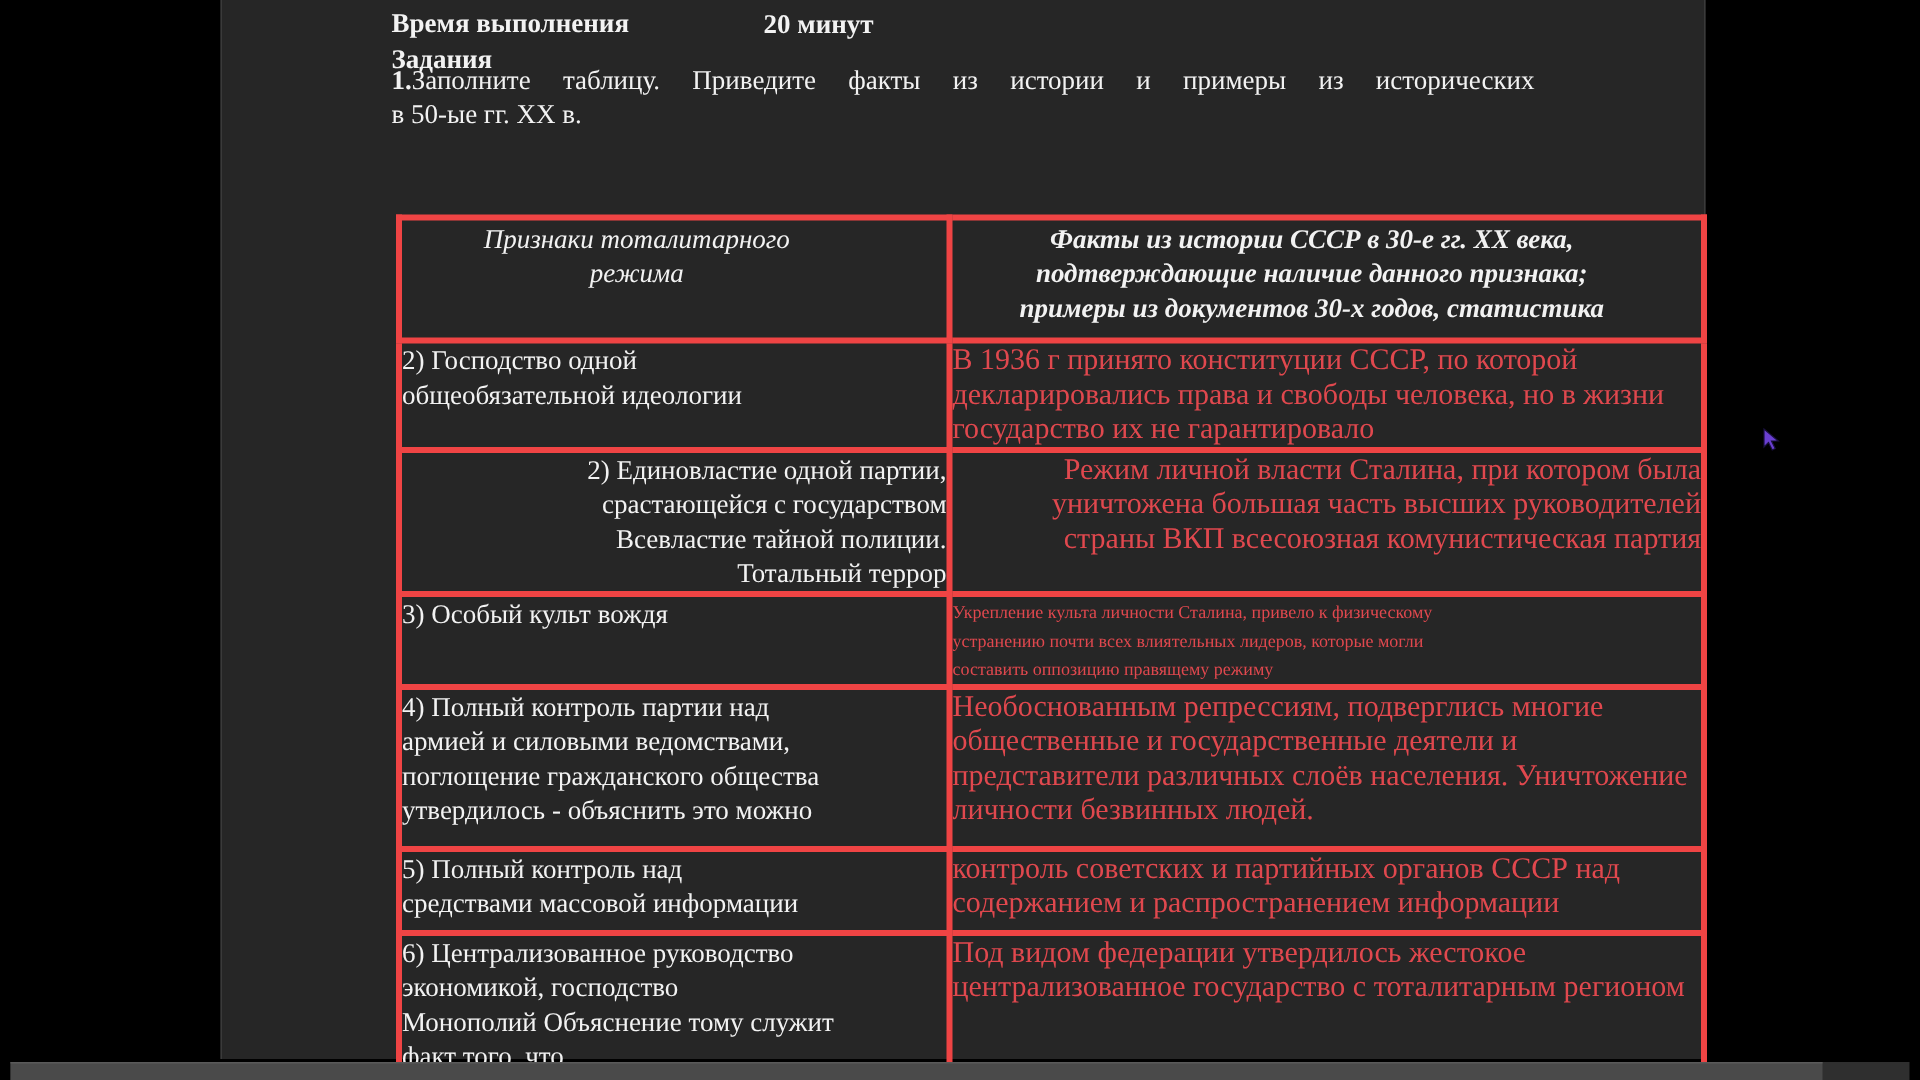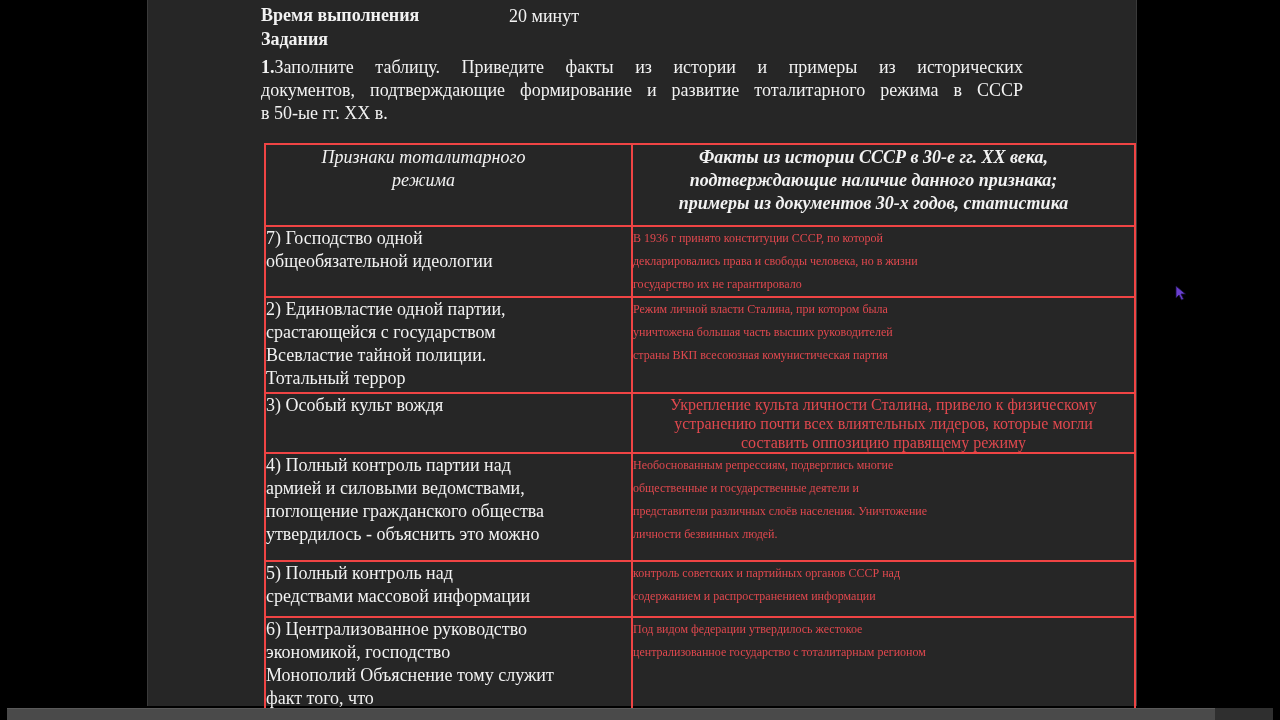--- a/index.html
+++ b/index.html
@@ -28,46 +28,46 @@
     .header-line {
       position: absolute;
       left: 261px;
       color: #f2f2f2;
       font-size: 18px;
       line-height: 23px;
       white-space: nowrap;
     }
     .bold { font-weight: bold; }
     .time-label { top: 4px; }
-    .time-value { position: absolute; left: 509px; top: 5px; color: #f2f2f2; font-size: 18px; line-height: 23px; }
+    .time-value { position: absolute; left: 509px; top: 5px; color: #f2f2f2; font-size: 18px; line-height: 23px; font-weight: bold; }
     .tasks-label { top: 28px; }
     .task-text {
       position: absolute;
       left: 261px;
-      top: 56px;
+      top: 42px;
       width: 762px;
       color: #f2f2f2;
       font-size: 18px;
       line-height: 23px;
       text-align: justify;
     }
     .task-text .num { font-weight: bold; }
     .task-line { display: block; text-align: justify; text-align-last: justify; }
     .task-line.last { text-align-last: left; }
 
     table.facts {
       position: absolute;
       left: 264px;
       top: 143px;
       width: 870px;
       border-collapse: collapse;
       table-layout: fixed;
     }
     table.facts td, table.facts th {
-      border: 2px solid #ef4444;
+      border: 4px solid #ef4444;
       vertical-align: top;
       padding: 0;
       box-sizing: border-box;
     }
     .col-left { width: 367px; }
     .col-right { width: 503px; }
     th {
       font-style: italic;
       font-weight: normal;
       color: #f2f2f2;
@@ -81,33 +81,32 @@
     th.right .hdr-inner { padding-right: 20px; font-weight: bold; }
     td.sign {
       color: #f2f2f2;
       font-size: 18px;
       line-height: 23px;
       padding-left: 11px;
       padding-top: 1px;
     }
     td.fact {
       color: #e0484e;
-      font-size: 12px;
+      font-size: 20px;
       line-height: 23px;
       padding-left: 0;
       padding-top: 1px;
     }
     td.fact.small {
-      font-size: 16px;
+      font-size: 12px;
       line-height: 19px;
       padding-top: 1px;
-      text-align: center;
     }
     .r1 { height: 69px; }
-    .r2 { height: 96px; }
+    .r2 { height: 96px; text-align: right; }
     .r3 { height: 59px; }
     .r4 { height: 108px; }
     .r5 { height: 56px; }
     .r6 { height: 90px; }
 
     .scrollbar-track {
       position: absolute;
       left: 7px;
       top: 708px;
       width: 1266px;
@@ -136,21 +135,20 @@
 <body>
 
 <div class="page"></div>
 
 <div class="header-line bold time-label">Время выполнения</div>
 <div class="time-value">20 минут</div>
 <div class="header-line bold tasks-label">Задания</div>
 
 <div class="task-text">
   <span class="task-line"><span class="num">1.</span><span>Заполните таблицу. Приведите факты из истории и примеры из исторических</span></span>
-  <span class="task-line">документов, подтверждающие формирование и развитие тоталитарного режима в СССР</span>
   <span class="task-line last">в 50-ые гг. XX в.</span>
 </div>
 
 <table class="facts">
   <colgroup>
     <col class="col-left">
     <col class="col-right">
   </colgroup>
   <tbody>
       <tr>
@@ -164,21 +162,21 @@
       <div class="hdr-inner">
         <div>Факты из истории СССР в 30-е гг. XX века,</div>
         <div>подтверждающие наличие данного признака;</div>
         <div>примеры из документов 30-х годов, статистика</div>
       </div>
     </th>
   </tr>
 
   <tr class="r1">
     <td class="sign">
-      <div>7) Господство одной</div>
+      <div>2) Господство одной</div>
       <div>общеобязательной идеологии</div>
     </td>
     <td class="fact">
       <div>В 1936 г принято конституции СССР, по которой</div>
       <div>декларировались права и свободы человека, но в жизни</div>
       <div>государство их не гарантировало</div>
     </td>
   </tr>
 
   <tr class="r2">

